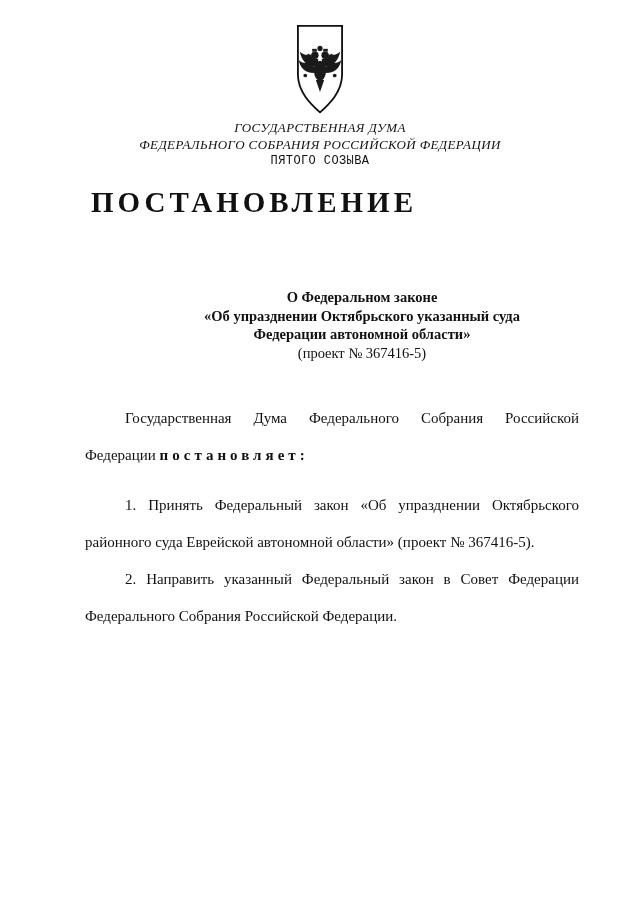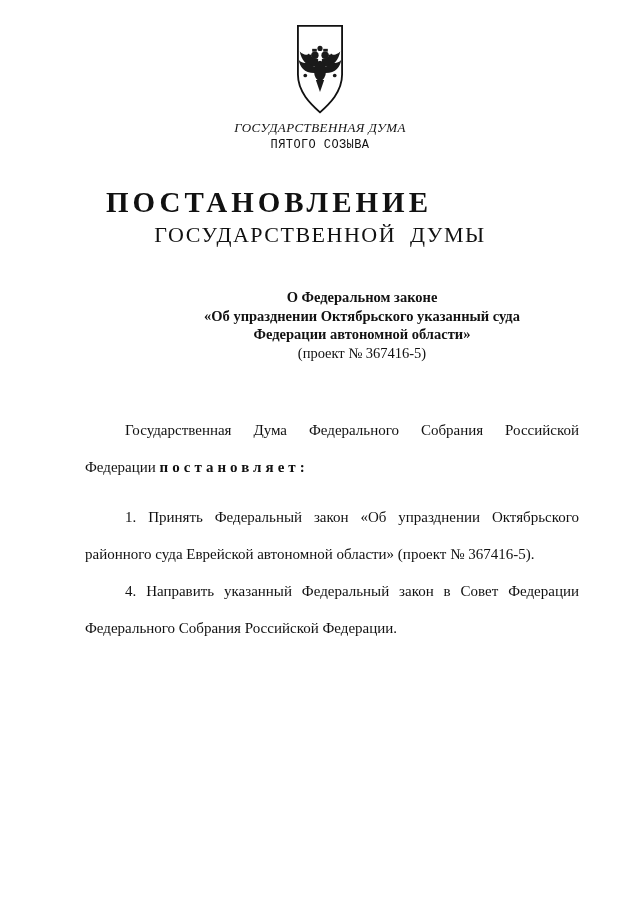--- a/index.html
+++ b/index.html
@@ -45,21 +45,21 @@
     font-style: italic;
   }
   .org-line3 {
     font-size: 12px;
     letter-spacing: 0.4px;
     font-family: Liberation Mono, monospace;
   }
   .doc-type {
     position: absolute;
     top: 186px;
-    left: 16px;
+    left: 1px;
     width: 506px;
     text-align: center;
     font-size: 29px;
     font-weight: bold;
     letter-spacing: 4px;
   }
   .doc-issuer {
     position: absolute;
     top: 222px;
     left: 0;
@@ -76,21 +76,21 @@
     width: 640px;
     text-align: center;
     line-height: 18.5px;
     font-size: 14.5px;
     margin-left: 42px;
   }
   .subject-bold { font-weight: bold; }
   .subject-plain { font-weight: normal; }
   .body-block {
     position: absolute;
-    top: 412px;
+    top: 400px;
     left: 85px;
     width: 494px;
     font-size: 15px;
     line-height: 37px;
     text-align: justify;
   }
   .body-block p {
     margin: 0;
     text-indent: 40px;
   }
@@ -134,32 +134,32 @@
 
           <circle cx="14" cy="56" r="2"></circle>
           <circle cx="46" cy="56" r="2"></circle>
         </g>
       </svg>
     </span>
   </div>
 
   <div class="org-block">
     <div class="org-line1">ГОСУДАРСТВЕННАЯ ДУМА</div>
+    <div class="org-line2">ФЕДЕРАЛЬНОГО СОБРАНИЯ РОССИЙСКОЙ ФЕДЕРАЦИИ</div>
     <div class="org-line3">ПЯТОГО СОЗЫВА</div>
   </div>
 
   <div class="doc-type">ПОСТАНОВЛЕНИЕ</div>
-  <div class="doc-issuer">ГОСУДАРСТВЕННОЙ  ДУМЫ</div>
 
   <div class="subject-block">
     <div class="subject-bold">О Федеральном законе</div>
     <div class="subject-bold">«Об упразднении Октябрьского указанный суда</div>
     <div class="subject-bold">Федерации автономной области»</div>
     <div class="subject-plain">(проект № 367416-5)</div>
   </div>
 
   <div class="body-block">
     <p class="para-1"><span>Государственная Дума Федерального Собрания Российской Федерации </span><span class="spaced-bold">постановляет:</span></p>
     <p>1. Принять Федеральный закон «Об упразднении Октябрьского районного суда Еврейской автономной области» (проект № 367416-5).</p>
-    <p>4. Направить указанный Федеральный закон в Совет Федерации Федерального Собрания Российской Федерации.</p>
+    <p>2. Направить указанный Федеральный закон в Совет Федерации Федерального Собрания Российской Федерации.</p>
   </div>
 
 </div>
 
 </body></html>

